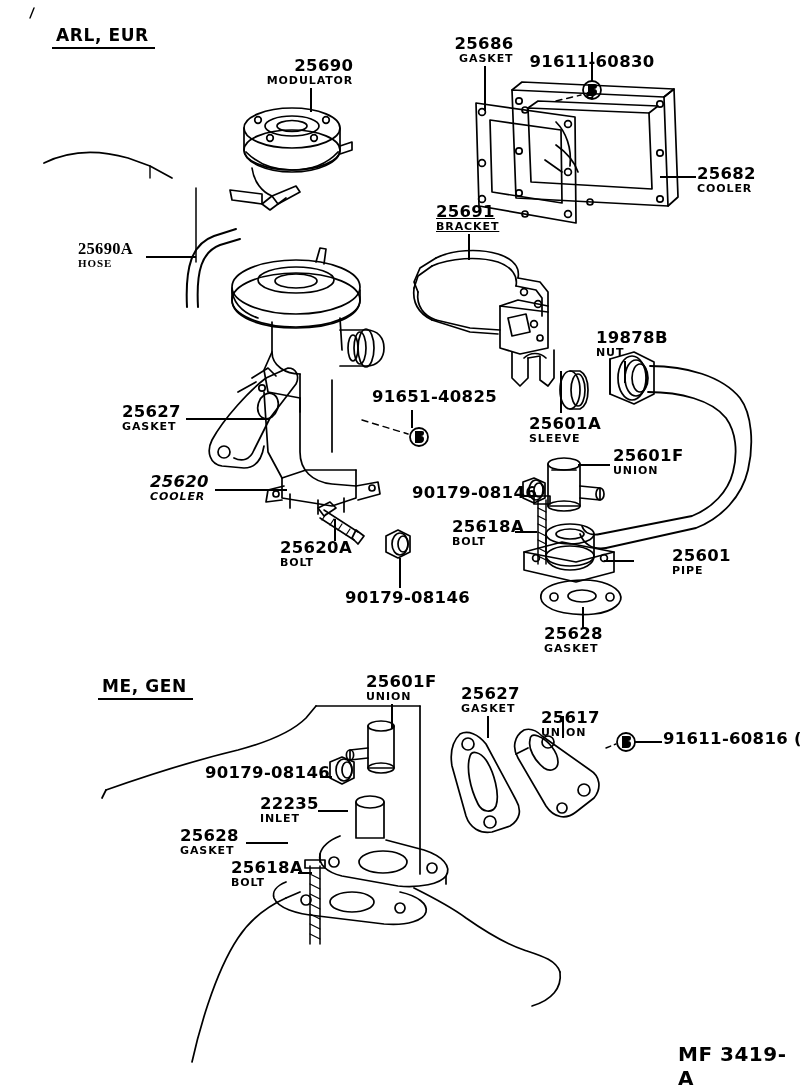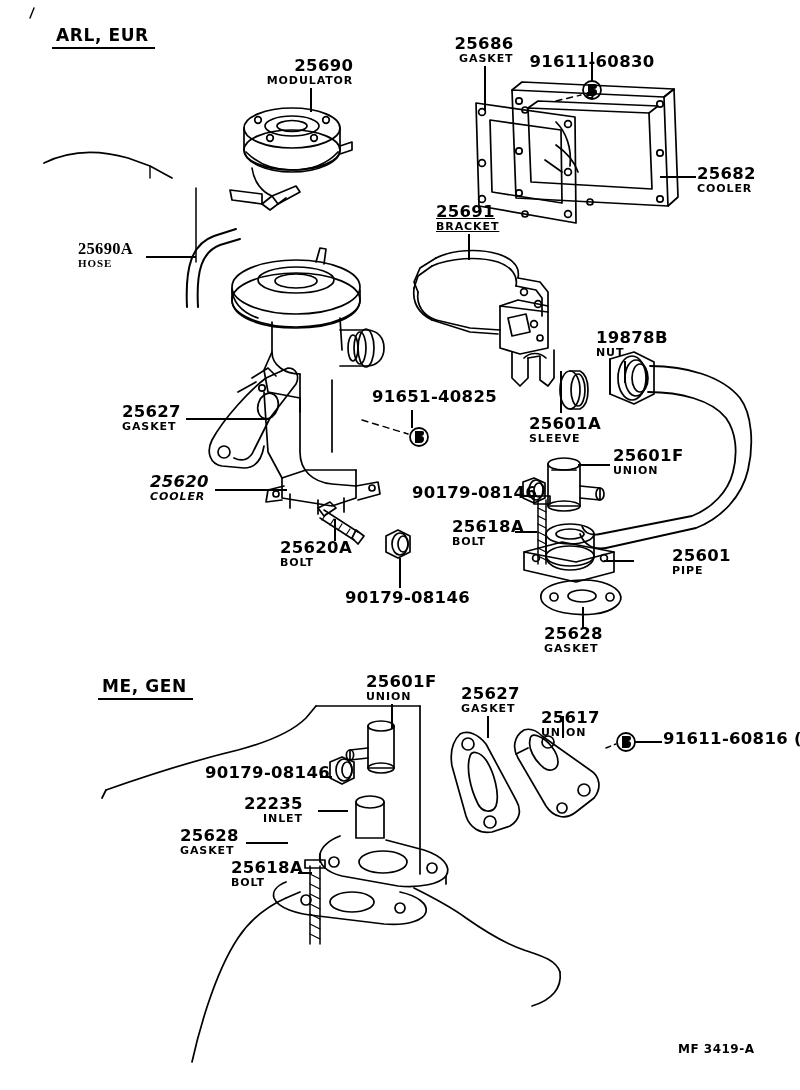--- a/index.html
+++ b/index.html
@@ -43,21 +43,21 @@
     font-size: 17px;
     font-weight: bold;
     letter-spacing: 0.6px;
     color: #000;
     border-bottom: 2.4px solid #000;
     padding: 0 6px 2px 4px;
   }
   
   .sheet-code {
     position: absolute;
-    font-size: 12px;
+    font-size: 20px;
     font-weight: bold;
     letter-spacing: 0.5px;
     color: #000;
   }
   
   .leader {
     position: absolute;
     background: #000;
   }
   svg.art {
@@ -495,21 +495,21 @@
   </div>
 
   <div class="label" style="left:663px; top:731px;">
     <span class="num">91611-60816 (3)</span>
   </div>
 
   <div class="label" style="left:205px; top:765px;">
     <span class="num">90179-08146</span>
   </div>
 
-  <div class="label" style="left:244px; top:796px;text-align:right;">
+  <div class="label" style="left:260px; top:796px;">
     <span class="num">22235</span>
     <span class="sub">INLET</span>
   </div>
 
   <div class="label" style="left:180px; top:828px;">
     <span class="num">25628</span>
     <span class="sub">GASKET</span>
   </div>
 
   <div class="label" style="left:231px; top:860px;">

